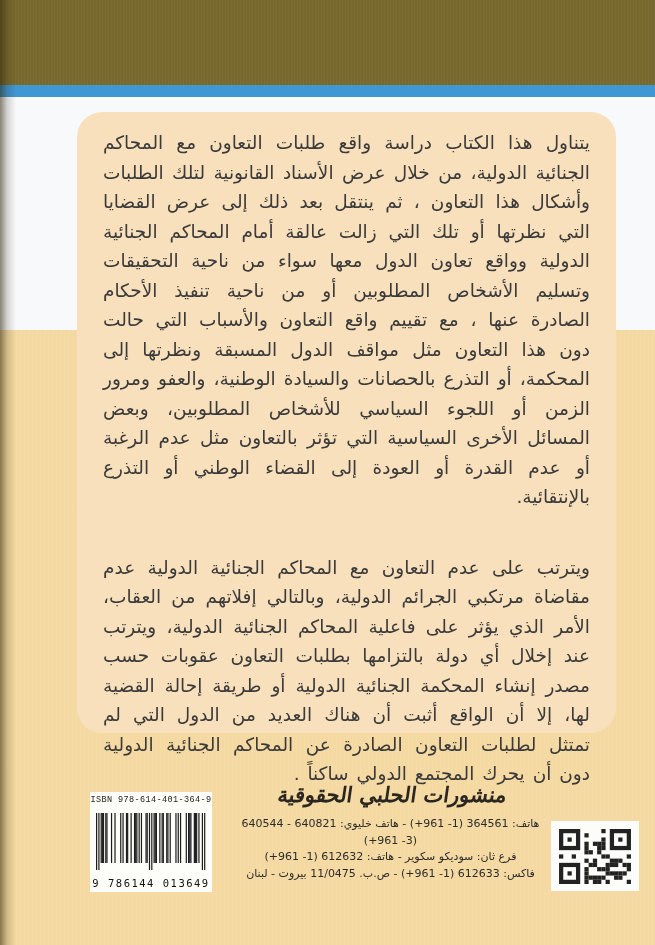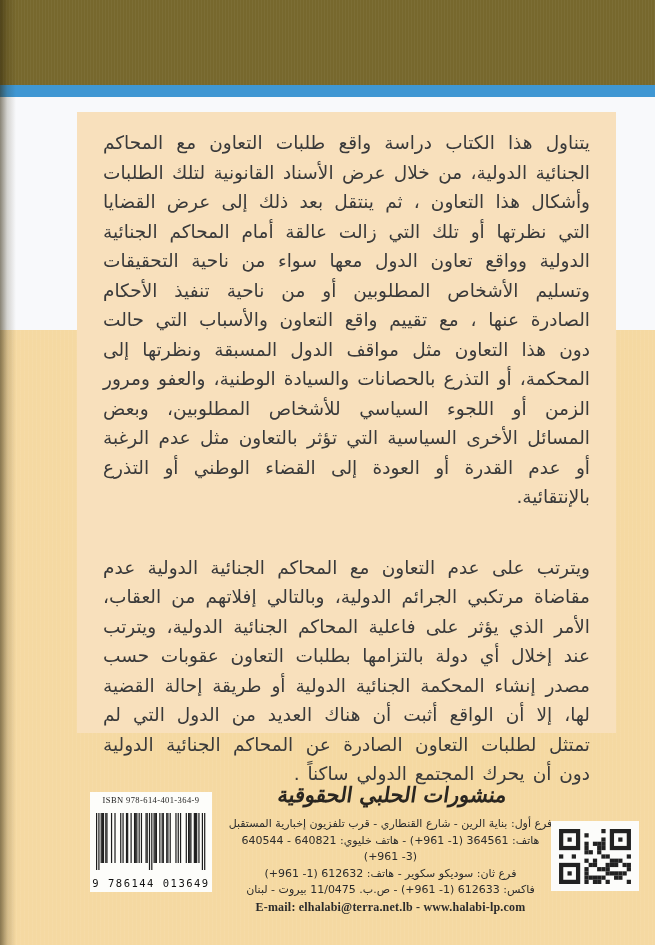--- a/index.html
+++ b/index.html
@@ -17,20 +17,21 @@
   .stripe-blue{position:absolute;left:0;top:85px;width:655px;height:12px;background:var(--blue-stripe,#3f97d3);}
   .band-white{position:absolute;left:0;top:97px;width:655px;height:233px;background:var(--white-band,#f8f9fb);}
   .band-beige{position:absolute;left:0;top:330px;width:655px;height:615px;background:var(--beige-background,#f5d9a2);
     background-image:repeating-linear-gradient(90deg,rgba(255,255,255,.05) 0 1px,transparent 1px 4px);}
   
   .panel{
     position:absolute;left:77px;top:112px;width:539px;height:621px;
     background:var(--text-panel,#f8e0bc);
     box-sizing:border-box;padding:16px 26px 10px 26px;
     direction:rtl;
+    border-radius:25px;
   }
   .panel p{
     margin:0;color:#3a3a3a;
     font-size:18.5px;line-height:29.5px;word-spacing:2px;
     text-align:justify;
   }
   .panel p + p{margin-top:41px;}
   
   .publisher{
     position:absolute;left:228px;top:780px;width:325px;
@@ -44,21 +45,21 @@
   .addr{font-size:11px;line-height:16.5px;}
   .addr .latin-line{
     direction:ltr;font-family:"Liberation Serif",serif;font-weight:700;font-size:12px;letter-spacing:.2px;
   }
   
   .barcode-box{
     position:absolute;left:90px;top:792px;width:122px;height:100px;
     background:#fdfdfa;box-sizing:border-box;padding:3px 4px;
     display:flex;flex-direction:column;align-items:center;justify-content:space-between;
   }
-  .isbn-label{font-size:8.5px;letter-spacing:.4px;color:#222;font-family:Liberation Serif, serif;white-space:nowrap;}
+  .isbn-label{font-size:8.5px;letter-spacing:.4px;color:#222;font-family:Liberation Mono, monospace;white-space:nowrap;}
   .isbn-digits{font-size:10.5px;letter-spacing:1.5px;color:#111;font-family:"DejaVu Sans Mono",monospace;white-space:nowrap;text-align:center;}
   .bars{display:block;}
   .bars rect{fill:#1d1d1d;}
   
   .qr-box{
     position:absolute;left:551px;top:821px;width:88px;height:70px;
     background:#fcfcfa;display:flex;align-items:center;justify-content:center;
   }
   .qr-box svg rect{fill:#222;}
   .qr-box svg rect.w{fill:#fcfcfa;}
@@ -79,25 +80,23 @@
   <div class="band-beige"></div>
 
   <div class="panel">
     <p>يتناول هذا الكتاب دراسة واقع طلبات التعاون مع المحاكم الجنائية الدولية، من خلال عرض الأسناد القانونية لتلك الطلبات وأشكال هذا التعاون ، ثم ينتقل بعد ذلك إلى عرض القضايا التي نظرتها أو تلك التي زالت عالقة أمام المحاكم الجنائية الدولية وواقع تعاون الدول معها سواء من ناحية التحقيقات وتسليم الأشخاص المطلوبين أو من ناحية تنفيذ الأحكام الصادرة عنها ، مع تقييم واقع التعاون والأسباب التي حالت دون هذا التعاون مثل مواقف الدول المسبقة ونظرتها إلى المحكمة، أو التذرع بالحصانات والسيادة الوطنية، والعفو ومرور الزمن أو اللجوء السياسي للأشخاص المطلوبين، وبعض المسائل الأخرى السياسية التي تؤثر بالتعاون مثل عدم الرغبة أو عدم القدرة أو العودة إلى القضاء الوطني أو التذرع بالإنتقائية.</p>
     <p>ويترتب على عدم التعاون مع المحاكم الجنائية الدولية عدم مقاضاة مرتكبي الجرائم الدولية، وبالتالي إفلاتهم من العقاب، الأمر الذي يؤثر على فاعلية المحاكم الجنائية الدولية، ويترتب عند إخلال أي دولة بالتزامها بطلبات التعاون عقوبات حسب مصدر إنشاء المحكمة الجنائية الدولية أو طريقة إحالة القضية لها، إلا أن الواقع أثبت أن هناك العديد من الدول التي لم تمتثل لطلبات التعاون الصادرة عن المحاكم الجنائية الدولية دون أن يحرك المجتمع الدولي ساكناً .</p>
   </div>
 
   <div class="publisher">
     <div class="logo">منشورات الحلبي الحقوقية</div>
     <div class="addr">
-      <div>فرع أول: بناية الرين - شارع القنطاري - قرب تلفزيون إخبارية المستقبل</div>
       <div>هاتف: ⁦364561⁩ ⁦(+961 -1)⁩ - هاتف خليوي: ⁦640544 - 640821⁩ ⁦(+961 -3)⁩</div>
       <div>فرع ثان: سوديكو سكوير - هاتف: ⁦612632⁩ ⁦(+961 -1)⁩</div>
       <div>فاكس: ⁦612633⁩ ⁦(+961 -1)⁩ - ص.ب. ⁦11/0475⁩ بيروت - لبنان</div>
-      <div class="latin-line">E-mail: elhalabi@terra.net.lb - www.halabi-lp.com</div>
     </div>
   </div>
 
   <div class="barcode-box">
     <div class="isbn-label">ISBN 978-614-401-364-9</div>
     <svg class="bars" width="110" height="57" viewBox="0 0 110 57">
         <rect x="0.00" y="0" width="1.21" height="57"></rect>
         <rect x="2.30" y="0" width="1.21" height="57"></rect>
         <rect x="4.60" y="0" width="1.21" height="50"></rect>
         <rect x="5.75" y="0" width="1.21" height="50"></rect>

